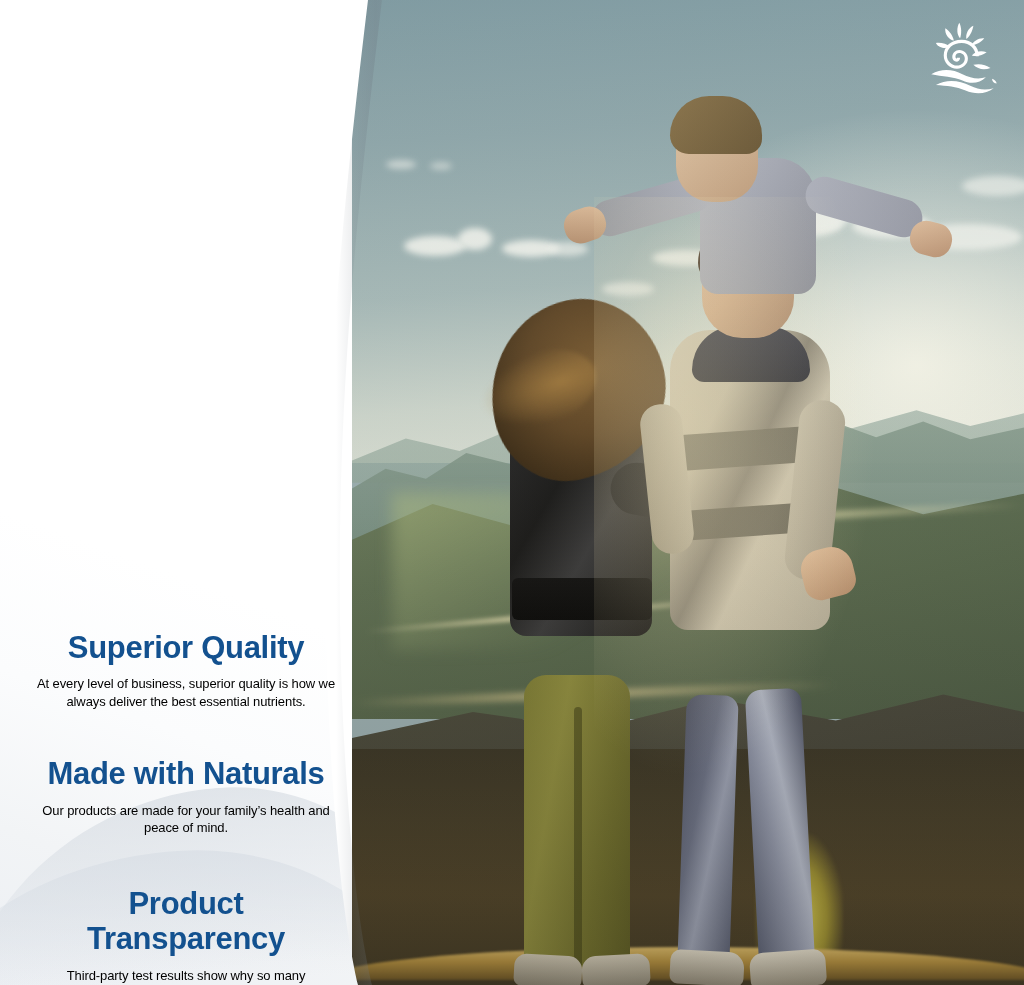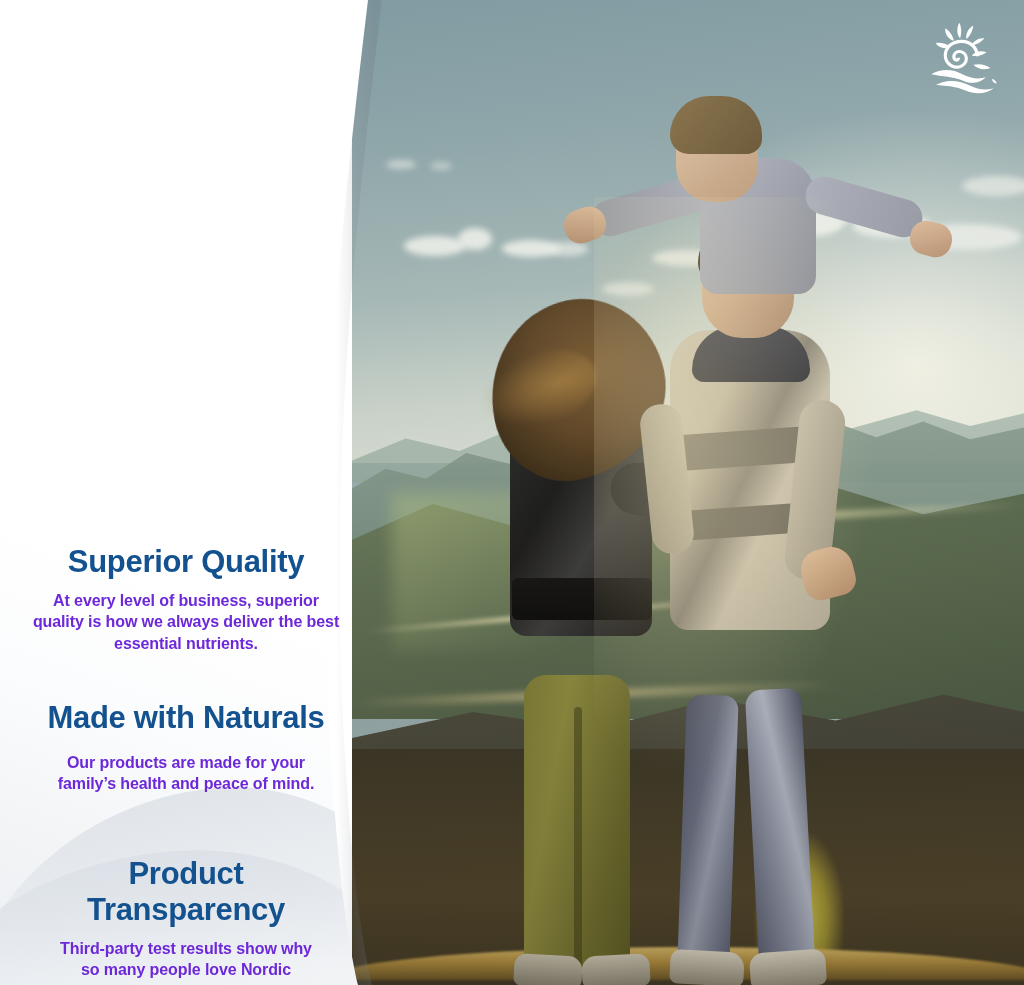--- a/index.html
+++ b/index.html
@@ -249,25 +249,25 @@
   }
   .block{ width:316px; margin:0 auto; text-align:center; }
   .block + .block{ margin-top:46px; }
   .b-head{
     color:#13518f;
     font-size:31px; font-weight:bold; line-height:1.16;
     letter-spacing:-.3px;
     margin-bottom:10px;
   }
   .b-body{
-    color:#6d28d9;
-    font-size:16px; line-height:1.33; font-weight:bold;
+    color:#000000;
+    font-size:13px; line-height:1.33; font-weight:normal;
     letter-spacing:-.1px;
   }
-  .block-2 .b-body{ width:300px; margin:16px auto; }
+  .block-2 .b-body{ width:300px; margin:3px auto; }
   .block-3 .b-body{ width:272px; margin:0 auto; }
 
   
   .logo{
     position:absolute; right:20px; top:18px;
     width:80px; height:78px; z-index:8;
   }
 </style>
 </head>
 <body>

